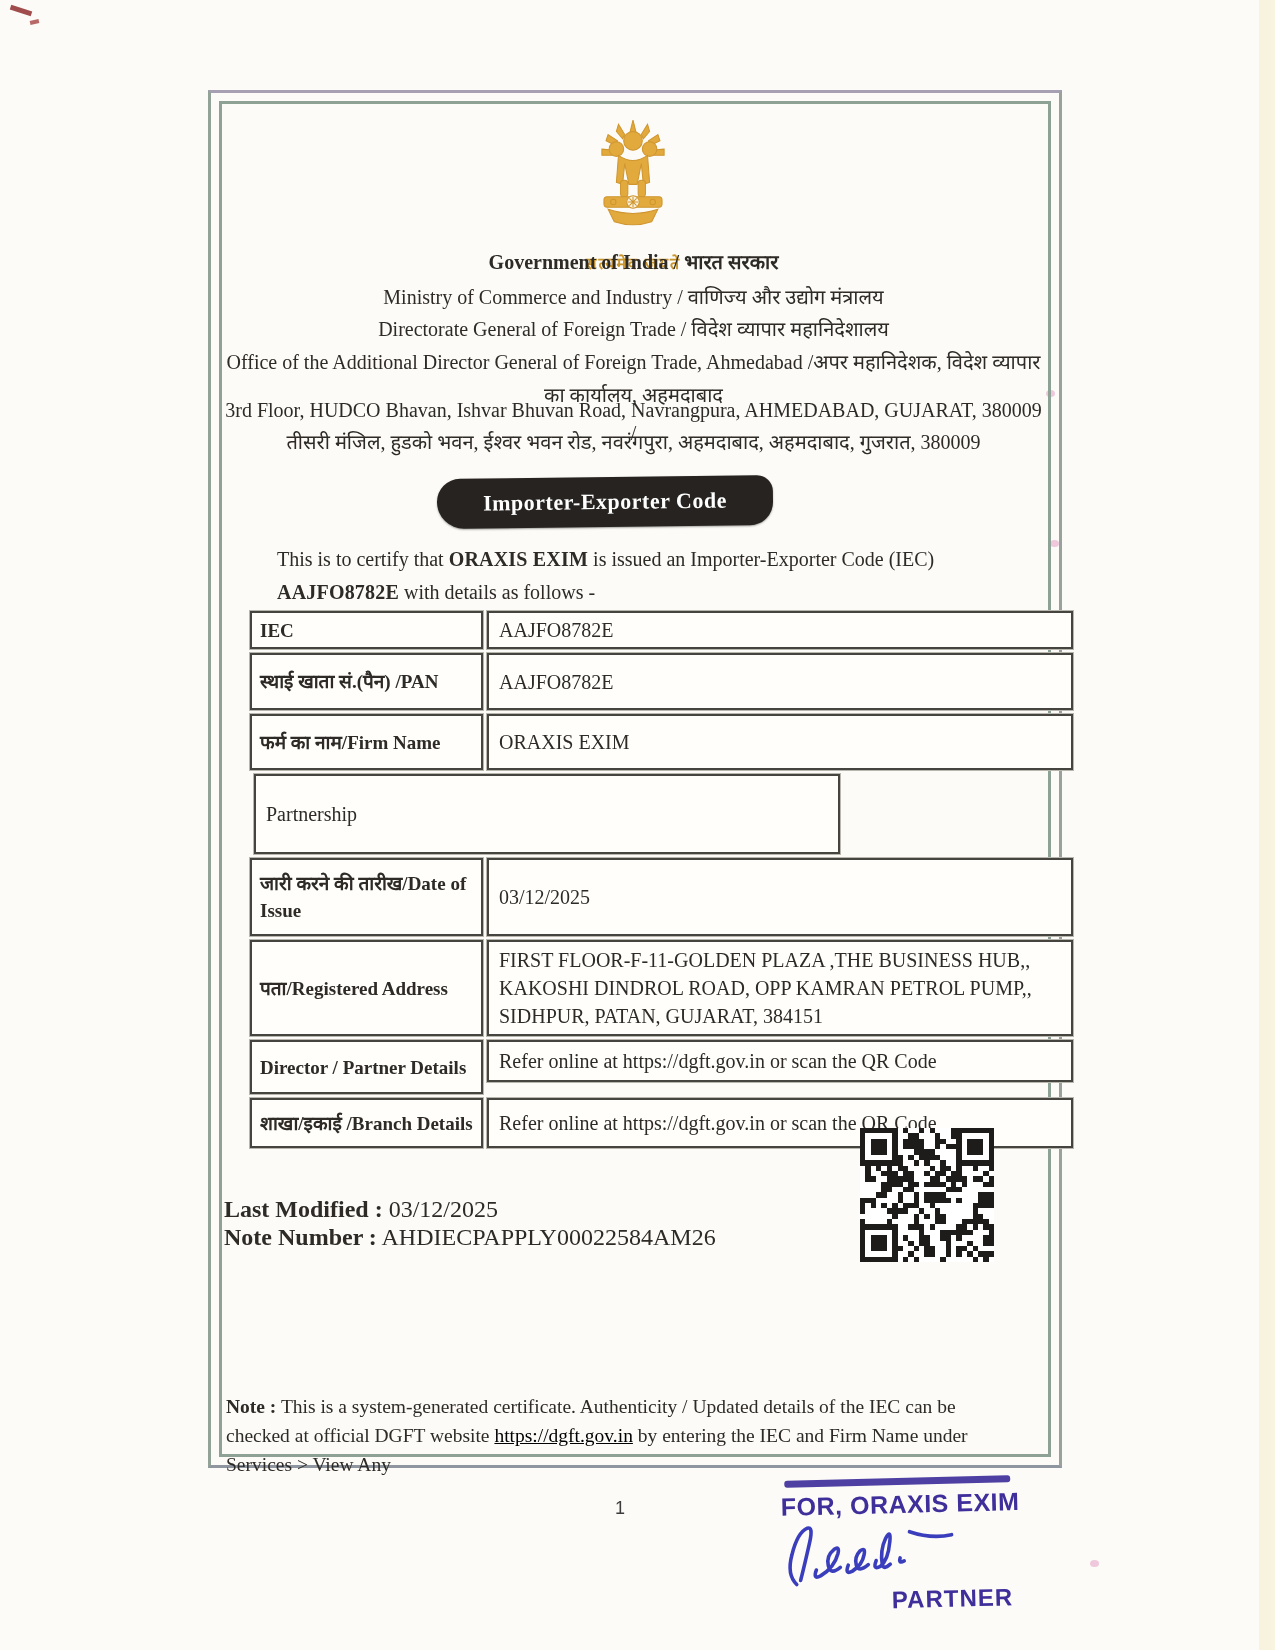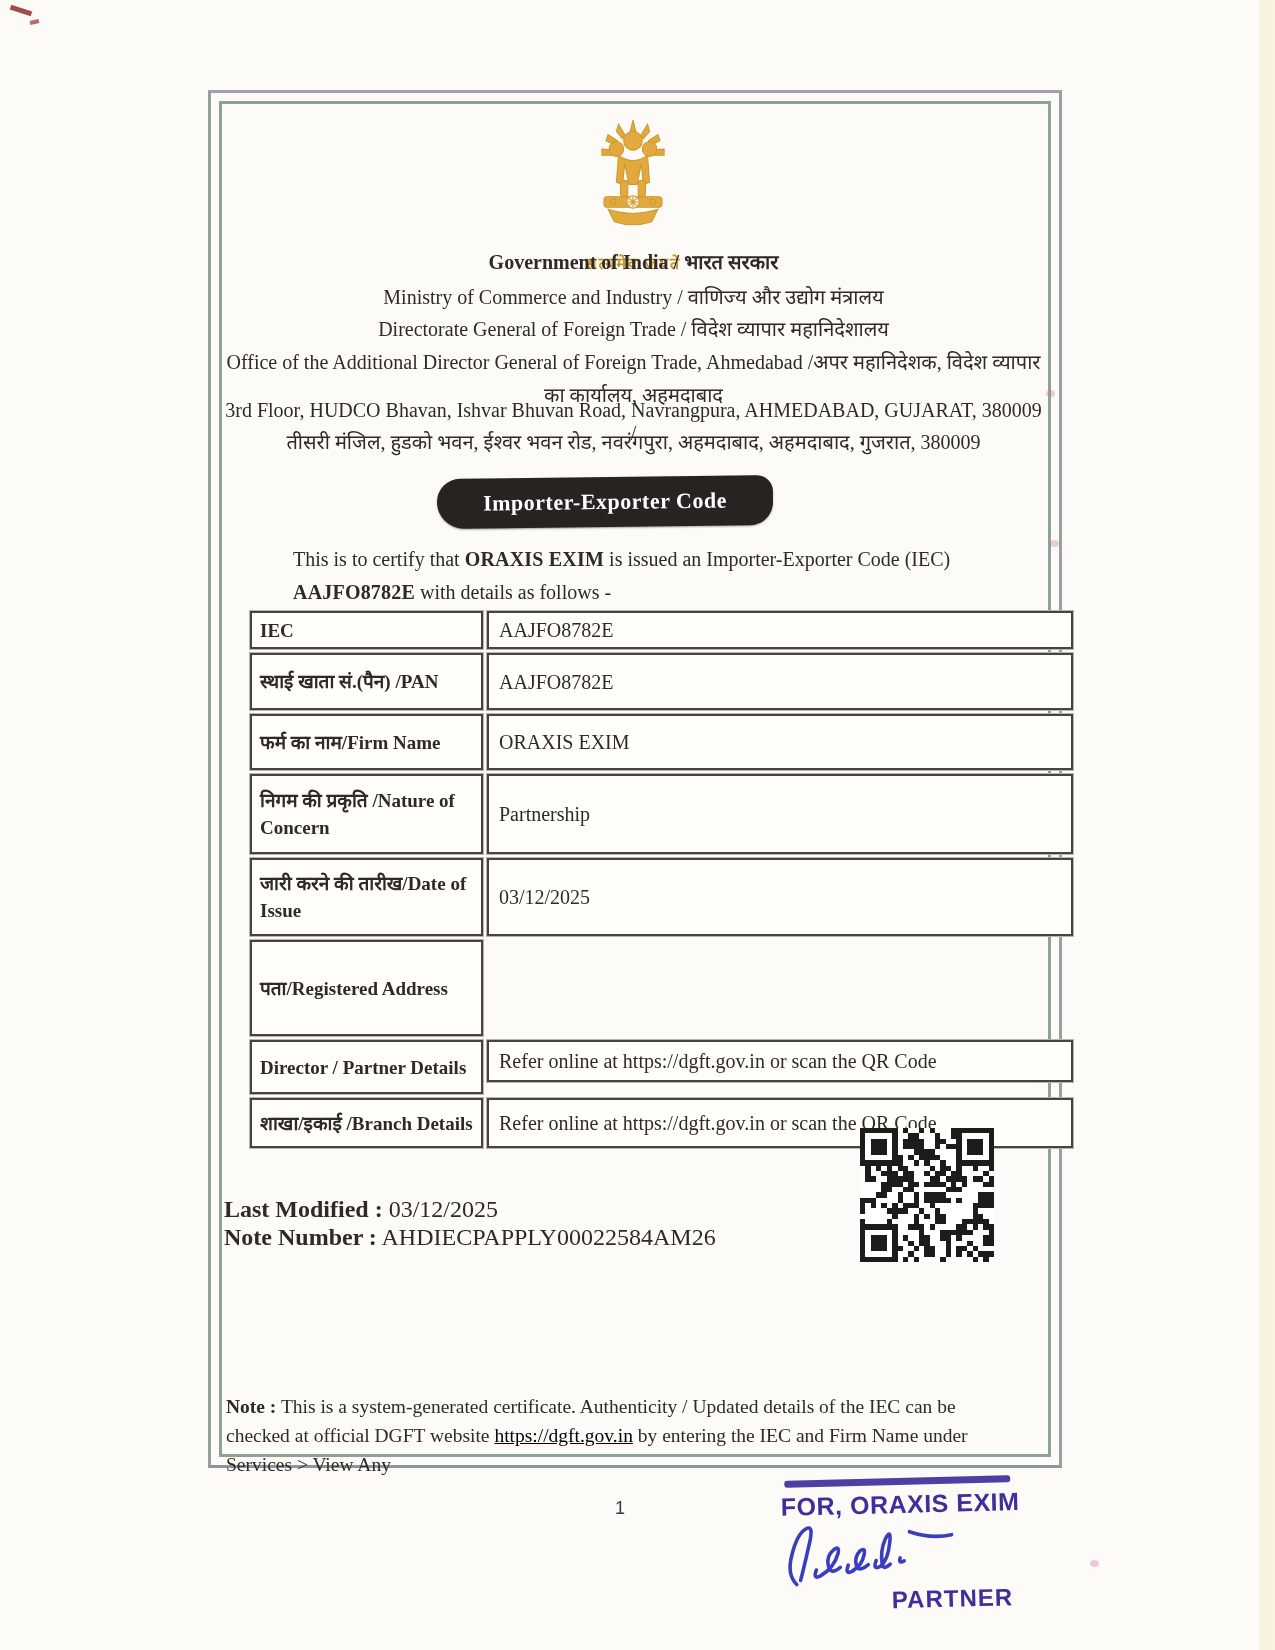--- a/index.html
+++ b/index.html
@@ -40,21 +40,21 @@
   
   .banner{
     left:437px;top:477px;width:336px;height:50px;
     background:#262320;border-radius:26px 18px 26px 30px;
     display:flex;align-items:center;justify-content:center;
     transform:rotate(-.7deg);
     box-shadow:0 1px 2px rgba(0,0,0,.35);
   }
   .banner span{color:#ffffff;font-weight:bold;font-size:22px;letter-spacing:.5px;}
 
-  .certify{left:293px;top:543px;width:735px;font-size:20px;line-height:33px;text-align:left;}
+  .certify{left:277px;top:543px;width:735px;font-size:20px;line-height:33px;text-align:left;}
   .certify b{letter-spacing:.2px;}
 
   
   .table{left:222px;top:611px;width:823px;padding-left:28px;}
   .trow{display:flex;margin-bottom:4px;}
   .tcell{
     border:2px solid #46443f;box-shadow:0 0 0 1px #b9b6ae;
     box-sizing:border-box;background:#fffefb;
     display:flex;align-items:center;
   }
@@ -159,29 +159,29 @@
   </div>
   <div class="trow">
     <div class="tcell tlabel" style="height:57px;text-align:center;">स्थाई खाता सं.(पैन) /PAN</div>
     <div class="tcell tvalue" style="height:57px;">AAJFO8782E</div>
   </div>
   <div class="trow">
     <div class="tcell tlabel" style="height:56px;">फर्म का नाम/Firm Name</div>
     <div class="tcell tvalue" style="height:56px;">ORAXIS EXIM</div>
   </div>
   <div class="trow">
-    <div class="tcell tlabel" style="height:80px;">निगम की प्रकृति /Nature of Concern</div>
     <div class="tcell tvalue" style="height:80px;">Partnership</div>
   </div>
   <div class="trow">
     <div class="tcell tlabel" style="height:78px;">जारी करने की तारीख/Date of Issue</div>
     <div class="tcell tvalue" style="height:78px;">03/12/2025</div>
   </div>
   <div class="trow">
     <div class="tcell tlabel" style="height:96px;">पता/Registered Address</div>
+    <div class="tcell tvalue" style="height:96px;">FIRST FLOOR-F-11-GOLDEN PLAZA ,THE BUSINESS HUB,, KAKOSHI DINDROL ROAD, OPP KAMRAN PETROL PUMP,, SIDHPUR, PATAN, GUJARAT, 384151</div>
   </div>
   <div class="trow">
     <div class="tcell tlabel" style="height:54px;">Director / Partner Details</div>
     <div class="tcell tvalue" style="height:42px;">Refer online at https://dgft.gov.in or scan the QR Code</div>
   </div>
   <div class="trow">
     <div class="tcell tlabel" style="height:50px;">शाखा/इकाई /Branch Details</div>
     <div class="tcell tvalue" style="height:50px;">Refer online at https://dgft.gov.in or scan the QR Code</div>
   </div>
 </div>

